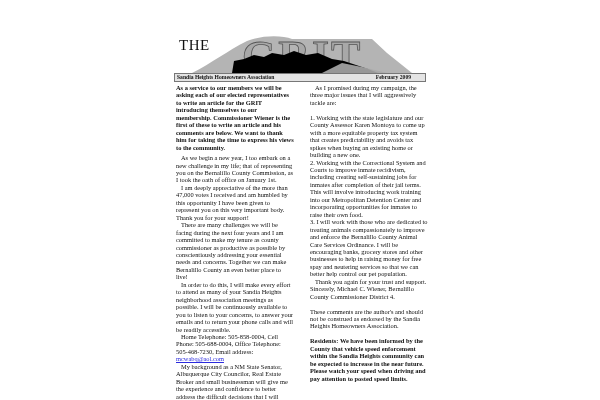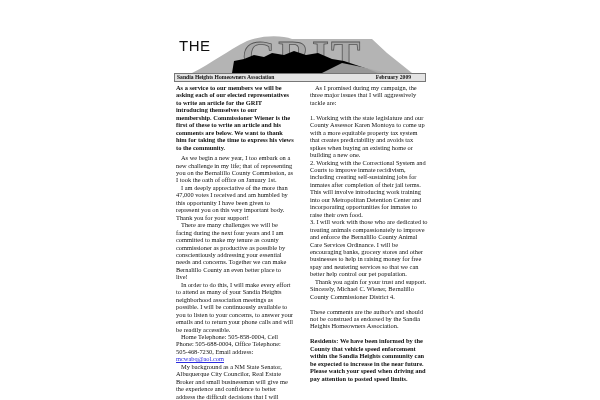--- a/index.html
+++ b/index.html
@@ -2,21 +2,21 @@
 <html><head>
 <meta charset="utf-8">
 <style>
   html, body { margin: 0; padding: 0; background: #ffffff; }
   body { width: 600px; height: 400px; position: relative; overflow: hidden;
          font-family: "Liberation Serif", "DejaVu Serif", serif; color: #111; }
 
   .masthead { position: absolute; left: 172px; top: 33px; width: 256px; height: 48px; }
   .masthead svg { position: absolute; left: 0; top: 0; }
   .the-word { position: absolute; left: 7px; top: 4px; font-size: 15px; letter-spacing: 0.5px;
-              font-family: Liberation Sans, sans-serif; color: #111; }
+              font-family: Liberation Serif, serif; color: #111; }
   .band { position: absolute; left: 2px; top: 40px; width: 250px; height: 7px;
           border: 1px solid #777; background: #e4e4e4;
           font-size: 5.6px; font-weight: bold; line-height: 7px; }
   .band .assoc { position: absolute; left: 2px; top: 0; }
   .band .date { position: absolute; right: 14px; top: 0; }
 
   .col { position: absolute; top: 84px; font-size: 6.4px; line-height: 7.45px; }
   .col.left { left: 176px; width: 118px; }
   .col.right { left: 310px; width: 118px; }
   .col p { margin: 0; }

